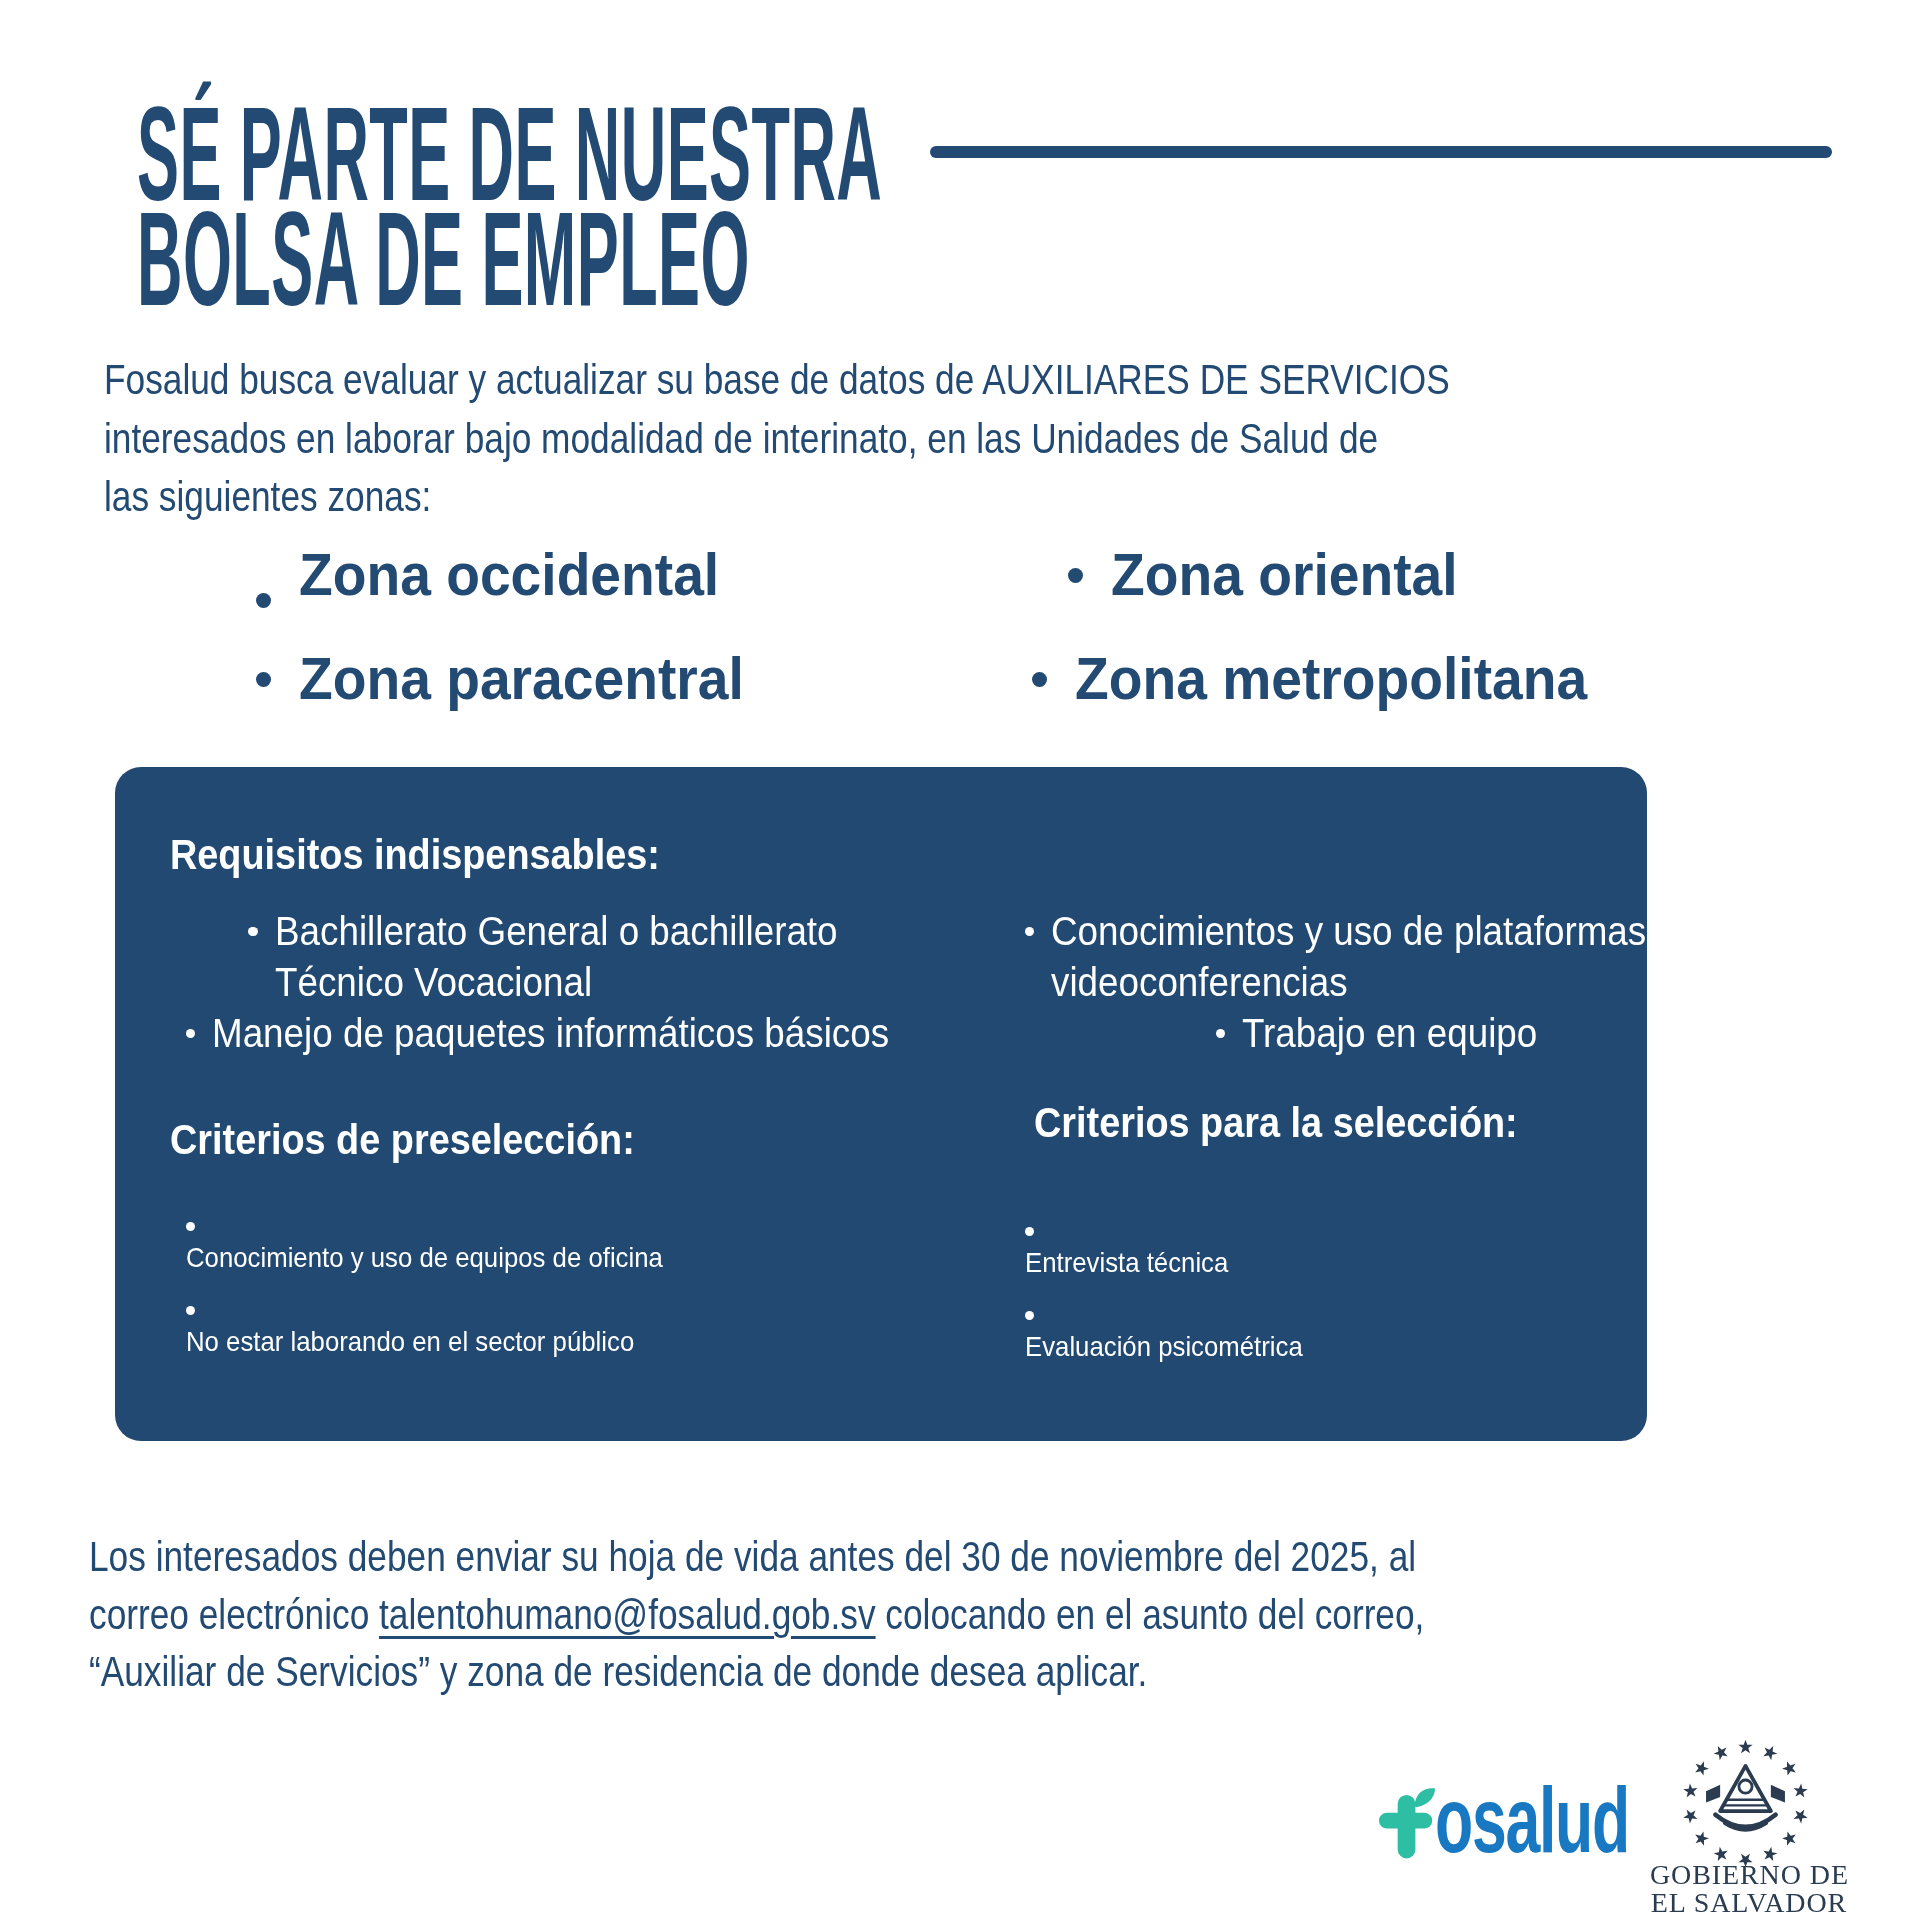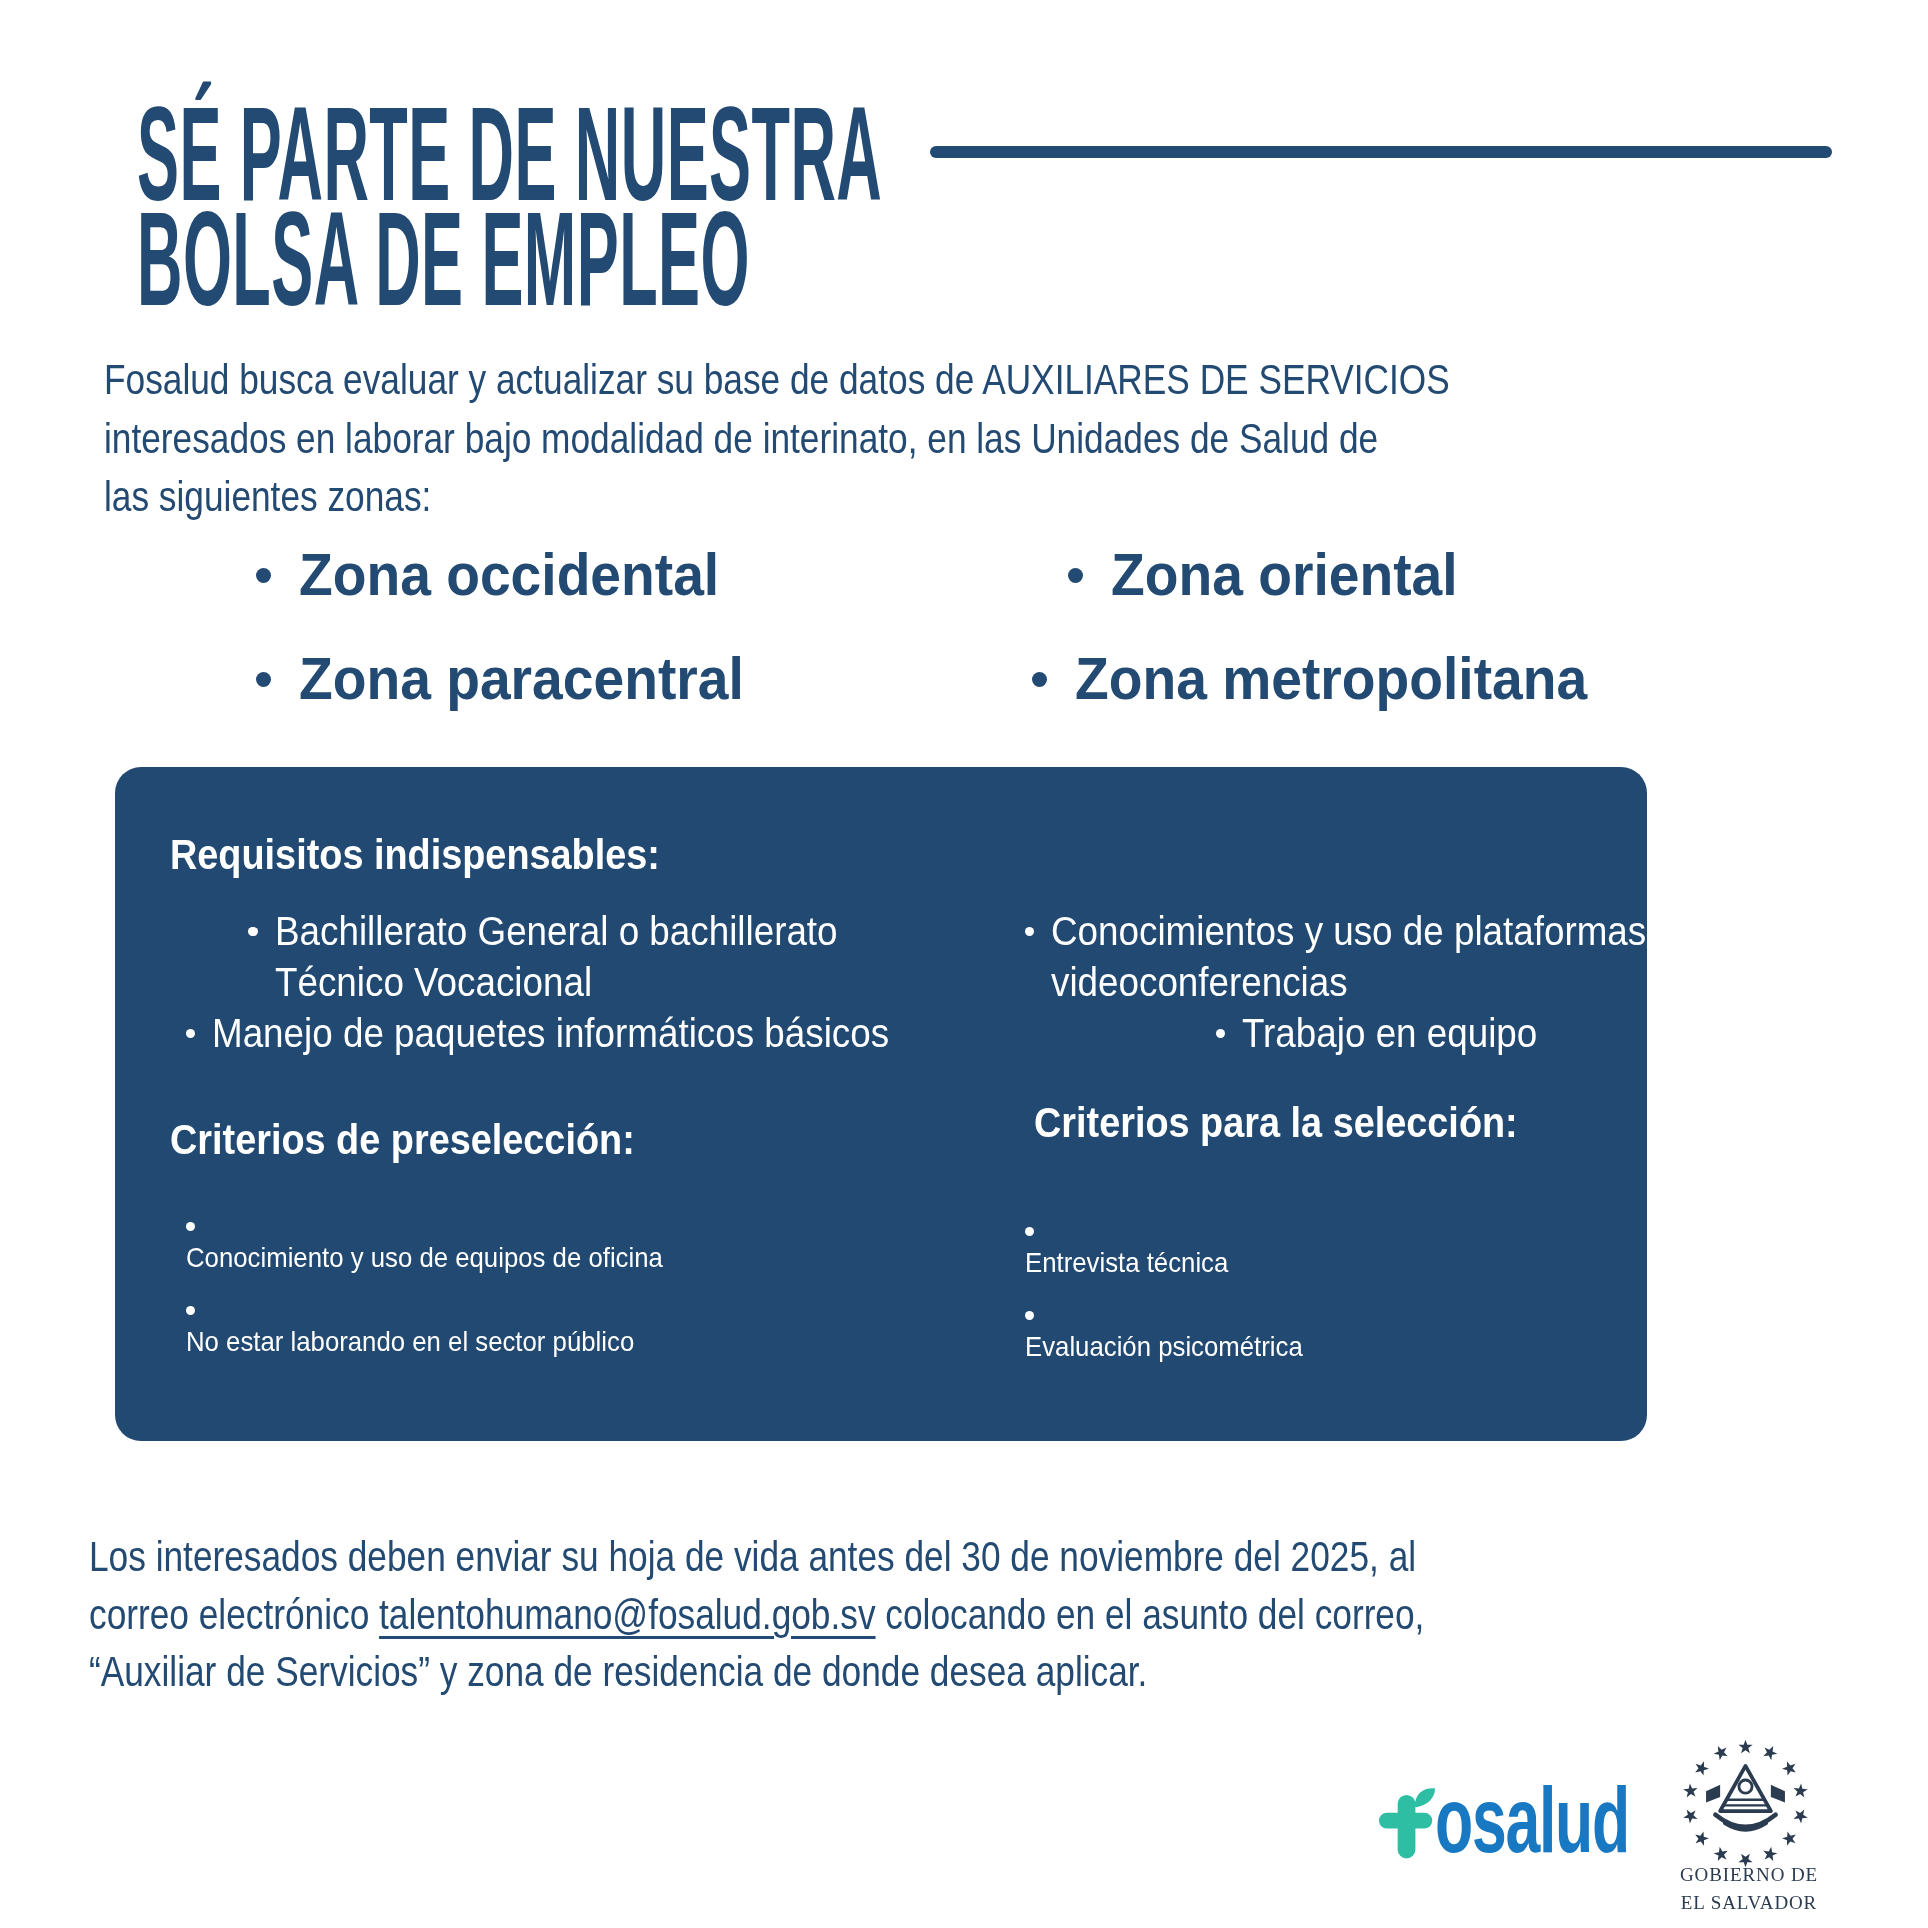--- a/index.html
+++ b/index.html
@@ -31,21 +31,21 @@
     transform:scaleX(0.82); transform-origin:0 0; color:var(--navy);
   }
   .intro1{top:350px;} .intro2{top:409px;} .intro3{top:467px;}
   
   .zone-row{position:absolute; display:flex; align-items:center; height:66px;}
   .zone-row .zdot{width:15px; height:15px; border-radius:50%; background:var(--navy); margin-right:28px; flex:none;}
   .zone-row .ztext{
     font-size:60px; font-weight:700; line-height:66px; white-space:nowrap;
     display:inline-block; transform:scaleX(0.92); transform-origin:0 50%; color:var(--navy);
   }
-  .z1{left:256px; top:542px;} .z2{left:256px; top:646px;}
+  .z1{left:256px; top:542px;align-items:flex-end;} .z2{left:256px; top:646px;}
   .z3{left:1068px; top:542px;} .z4{left:1032px; top:646px;}
   
   .panel{
     position:absolute; left:115px; top:767px; width:1532px; height:674px;
     background:var(--box_bg,#214971); border-radius:26px;
   }
   .p-title{
     position:absolute; color:var(--white,#fff); font-weight:700; font-size:43px; line-height:1.2;
     white-space:nowrap; transform:scaleX(0.88); transform-origin:0 0;
   }
@@ -70,21 +70,21 @@
   
   .fosalud-f{position:absolute; left:1379px; top:1787px;}
   .fosalud-word{
     position:absolute; left:1435px; top:1774px; font-size:92px; font-weight:700; line-height:1;
     letter-spacing:-1.9px; color:var(--fosalud_blue,#1878C1); white-space:nowrap;
     transform:scaleX(0.68); transform-origin:0 0;
   }
   .seal{position:absolute; left:1676px; top:1734px;}
   .seal-text{
     position:absolute; left:1650px; top:1861px; width:198px; text-align:center;
-    font-family:"Liberation Serif","DejaVu Serif",serif; font-size:19px; line-height:28px;
+    font-family:"Liberation Serif","DejaVu Serif",serif; font-size:28px; line-height:28px;
     letter-spacing:0.9px; color:var(--seal_navy,#2B3B50); white-space:nowrap;
   }
 </style>
 </head>
 <body>
 
 <div class="canvas">
 
   <div class="title-line l1">SÉ PARTE DE NUESTRA</div>
   <div class="title-line l2">BOLSA DE EMPLEO</div>

